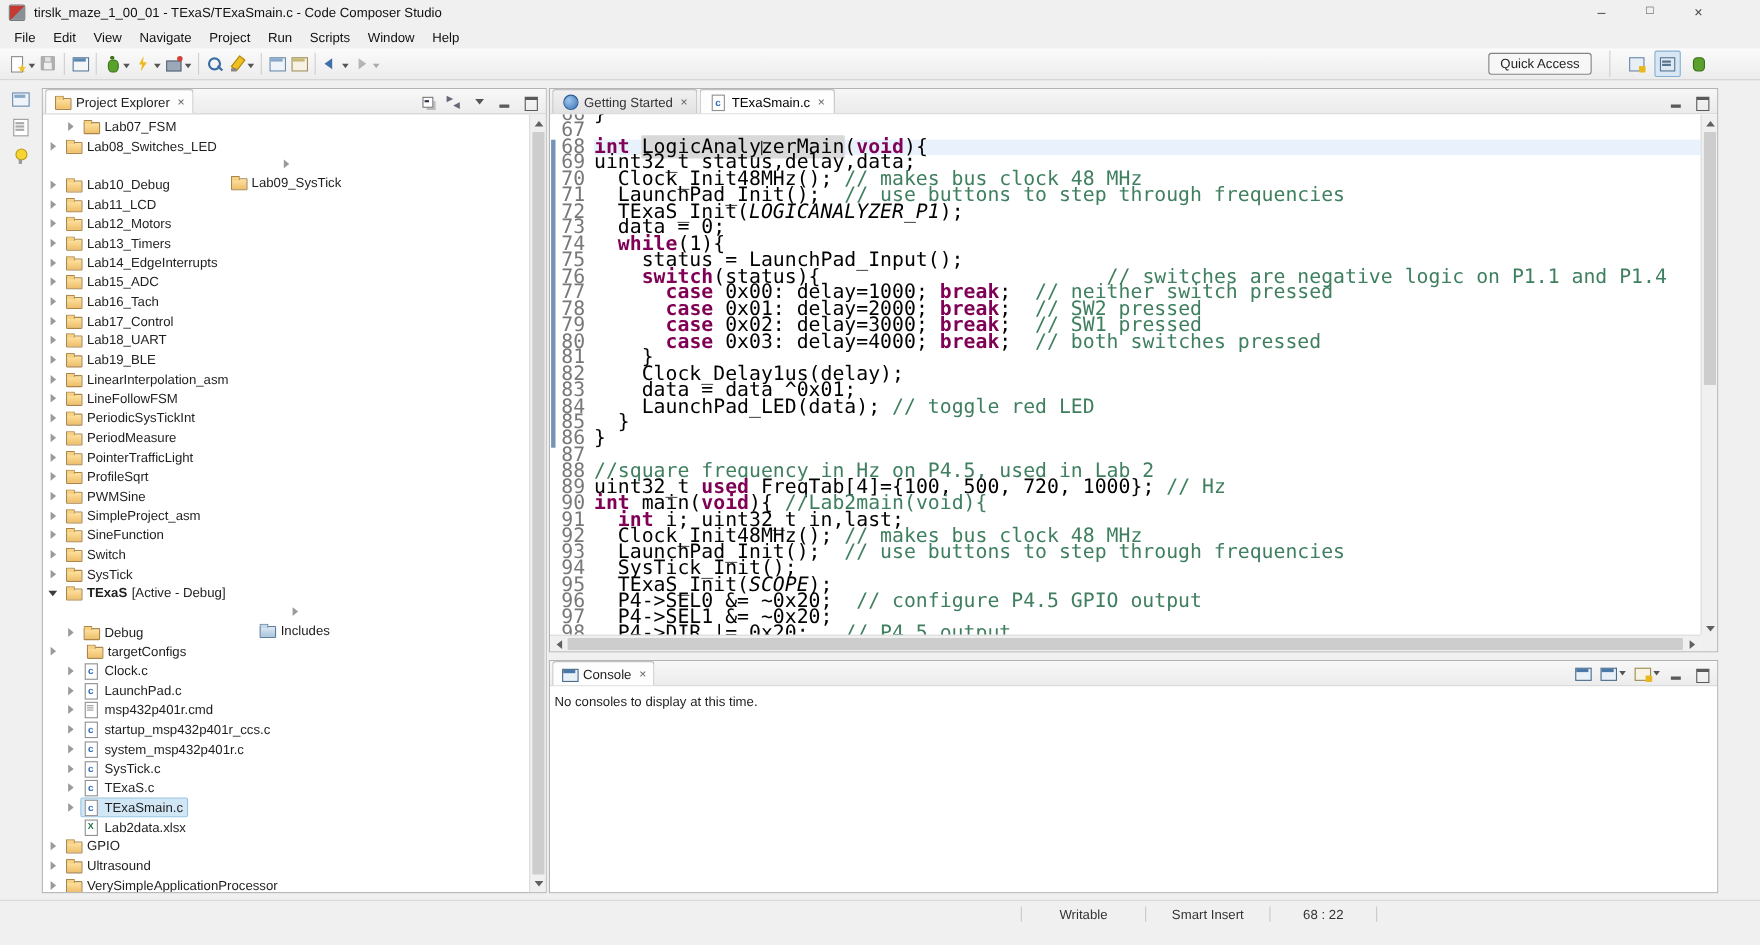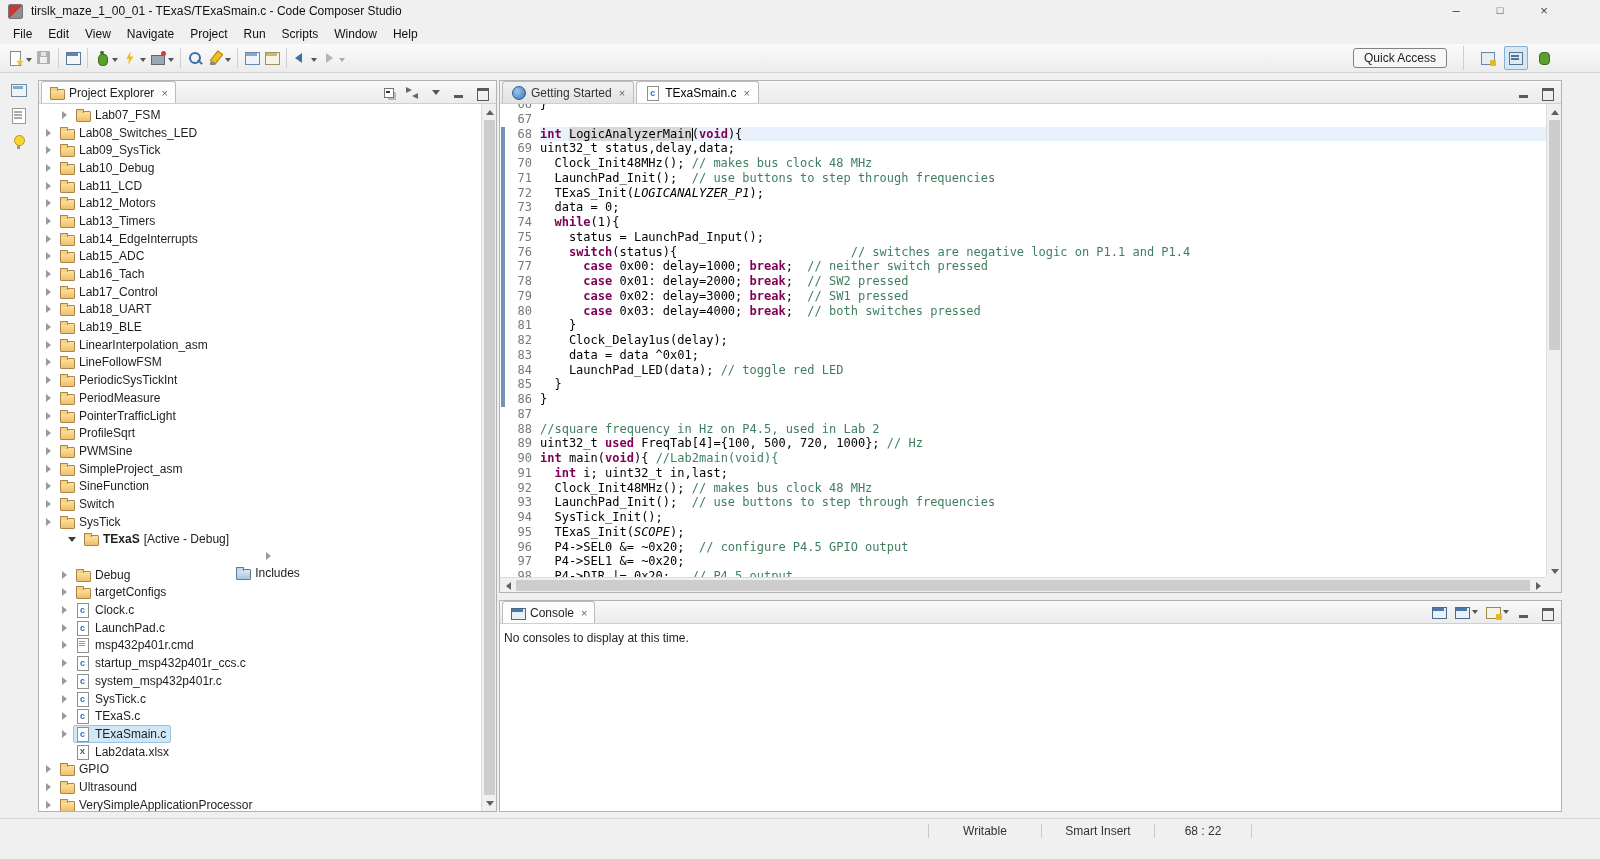--- a/index.html
+++ b/index.html
@@ -120,21 +120,21 @@
 .tri-right{width:0;height:0;border:4px solid transparent;border-left:5px solid #606060;margin-left:3px}
 .sbthumb{position:absolute;background:#cdcdcd;border-radius:1px}
 
 #editor{left:499px;top:80px;width:1063px;height:513px}
 #etabs{position:relative;height:23px;background:linear-gradient(#f6f6f6,#ebebeb);border-bottom:1px solid #cfcfcf;display:flex;align-items:center}
 #etabs-list{display:flex;align-items:flex-end}
 .etab{display:inline-flex;align-items:center;gap:4px;height:22px;padding:0 8px;border:1px solid #bcbcbc;border-bottom:none;border-radius:3px 3px 0 0;margin-left:2px;background:linear-gradient(#f1f1f1,#e2e2e2);color:#333;white-space:nowrap}
 .etab.active{background:#fefefe;color:#000}
 #ebody{position:absolute;left:0;top:23px;right:0;height:475px;background:#fff;overflow:hidden}
 #codecol{position:absolute;left:0;top:0;right:15px;bottom:0;overflow:hidden}
-#lines{margin-top:-7px;font-family:"DejaVu Sans Mono",monospace;font-size:12px}
+#lines{margin-top:-7px;font-family:"DejaVu Sans Mono",monospace;font-size:18px}
 .crow{display:flex;height:14.75px;line-height:14.75px;padding-left:8px}
 .lnum{width:24px;flex:none;text-align:right;margin-right:8px;color:#787878;font-family:"DejaVu Sans Mono",monospace}
 .ctext{flex:1;white-space:pre;color:#000}
 .ctext.cur{background:#e9f2fc}
 .kw{color:#7f0055;font-weight:bold}
 .cm{color:#3f7f5f}
 .en{color:#000000;font-style:italic}
 .occ{background:#d9d9d9;border-radius:1px}
 #rangebar{position:absolute;left:1px;top:23px;width:4px;height:280px;background:#7593b5}
 #caret{position:absolute;left:192px;top:24px;width:1px;height:13px;background:#000}
@@ -271,21 +271,21 @@
           <span class="tlabel">Lab07_FSM</span>
         </span>
       </div>
       <div class="trow" style="padding-left: 2px;">
         <span class="tw c"></span>
         <span class="tinner">
           <span class="tico proj"></span>
           <span class="tlabel">Lab08_Switches_LED</span>
         </span>
       </div>
-      <div class="trow" style="padding-left: 2px;">
+      <div class="trow" style="padding-left: 2px; flex-direction: column;">
         <span class="tw c"></span>
         <span class="tinner">
           <span class="tico proj"></span>
           <span class="tlabel">Lab09_SysTick</span>
         </span>
       </div>
       <div class="trow" style="padding-left: 2px;">
         <span class="tw c"></span>
         <span class="tinner">
           <span class="tico proj"></span>
@@ -425,21 +425,21 @@
           <span class="tlabel">Switch</span>
         </span>
       </div>
       <div class="trow" style="padding-left: 2px;">
         <span class="tw c"></span>
         <span class="tinner">
           <span class="tico proj"></span>
           <span class="tlabel">SysTick</span>
         </span>
       </div>
-      <div class="trow" style="padding-left: 2px; margin-left: 24px;">
+      <div class="trow" style="padding-left: 2px;">
         <span class="tw e"></span>
         <span class="tinner">
           <span class="tico proj"></span>
           <span class="tlabel bold">TExaS</span>
           <span class="tsuffix"> [Active - Debug]</span>
         </span>
       </div>
       <div class="trow" style="padding-left: 18px; flex-direction: column;">
         <span class="tw c"></span>
         <span class="tinner">
@@ -447,21 +447,21 @@
           <span class="tlabel">Includes</span>
         </span>
       </div>
       <div class="trow" style="padding-left: 18px;">
         <span class="tw c"></span>
         <span class="tinner">
           <span class="tico fold"></span>
           <span class="tlabel">Debug</span>
         </span>
       </div>
-      <div class="trow" style="padding-left: 18px;">
+      <div class="trow" style="padding-left: 2px; gap: 19px;">
         <span class="tw c"></span>
         <span class="tinner">
           <span class="tico fold"></span>
           <span class="tlabel">targetConfigs</span>
         </span>
       </div>
       <div class="trow" style="padding-left: 18px;">
         <span class="tw c"></span>
         <span class="tinner">
           <span class="tico cf" data-glyph="c"></span>

